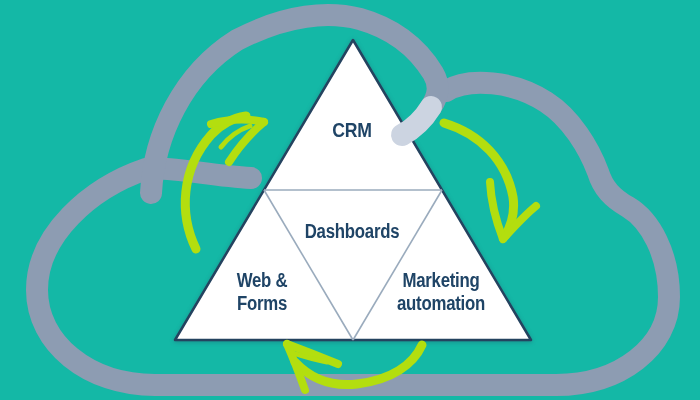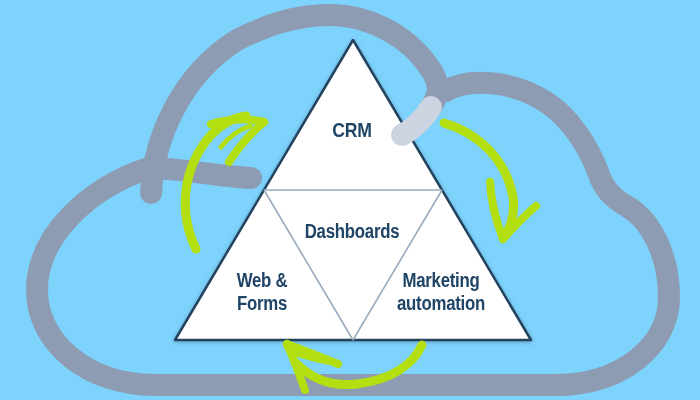--- a/index.html
+++ b/index.html
@@ -22,21 +22,21 @@
   }
   .label span{display:block;}
   .label-crm{left:292px;top:118px;width:120px;font-size:21px;}
   .label-dashboards{left:272px;top:220px;width:160px;font-size:20px;}
   .label-webforms{left:192px;top:269px;width:140px;font-size:20px;}
   .label-marketing{left:371px;top:269px;width:140px;font-size:20px;}
 </style>
 </head>
 <body>
 
-<div class="stage" style="background: #7dd3fc;">
+<div class="stage" style="background: #14b8a6;">
 
   <svg width="700" height="400" viewBox="0 0 700 400">
 
     <g fill="none" stroke-width="22" stroke-linecap="round" stroke-linejoin="round">
       <path d="M 251 178
                C 210 176, 170 166, 146 169
                C 90 188, 37 235, 37 290
                C 37 343, 88 385, 155 385
                L 556 385
                C 620 385, 669 347, 669 297

